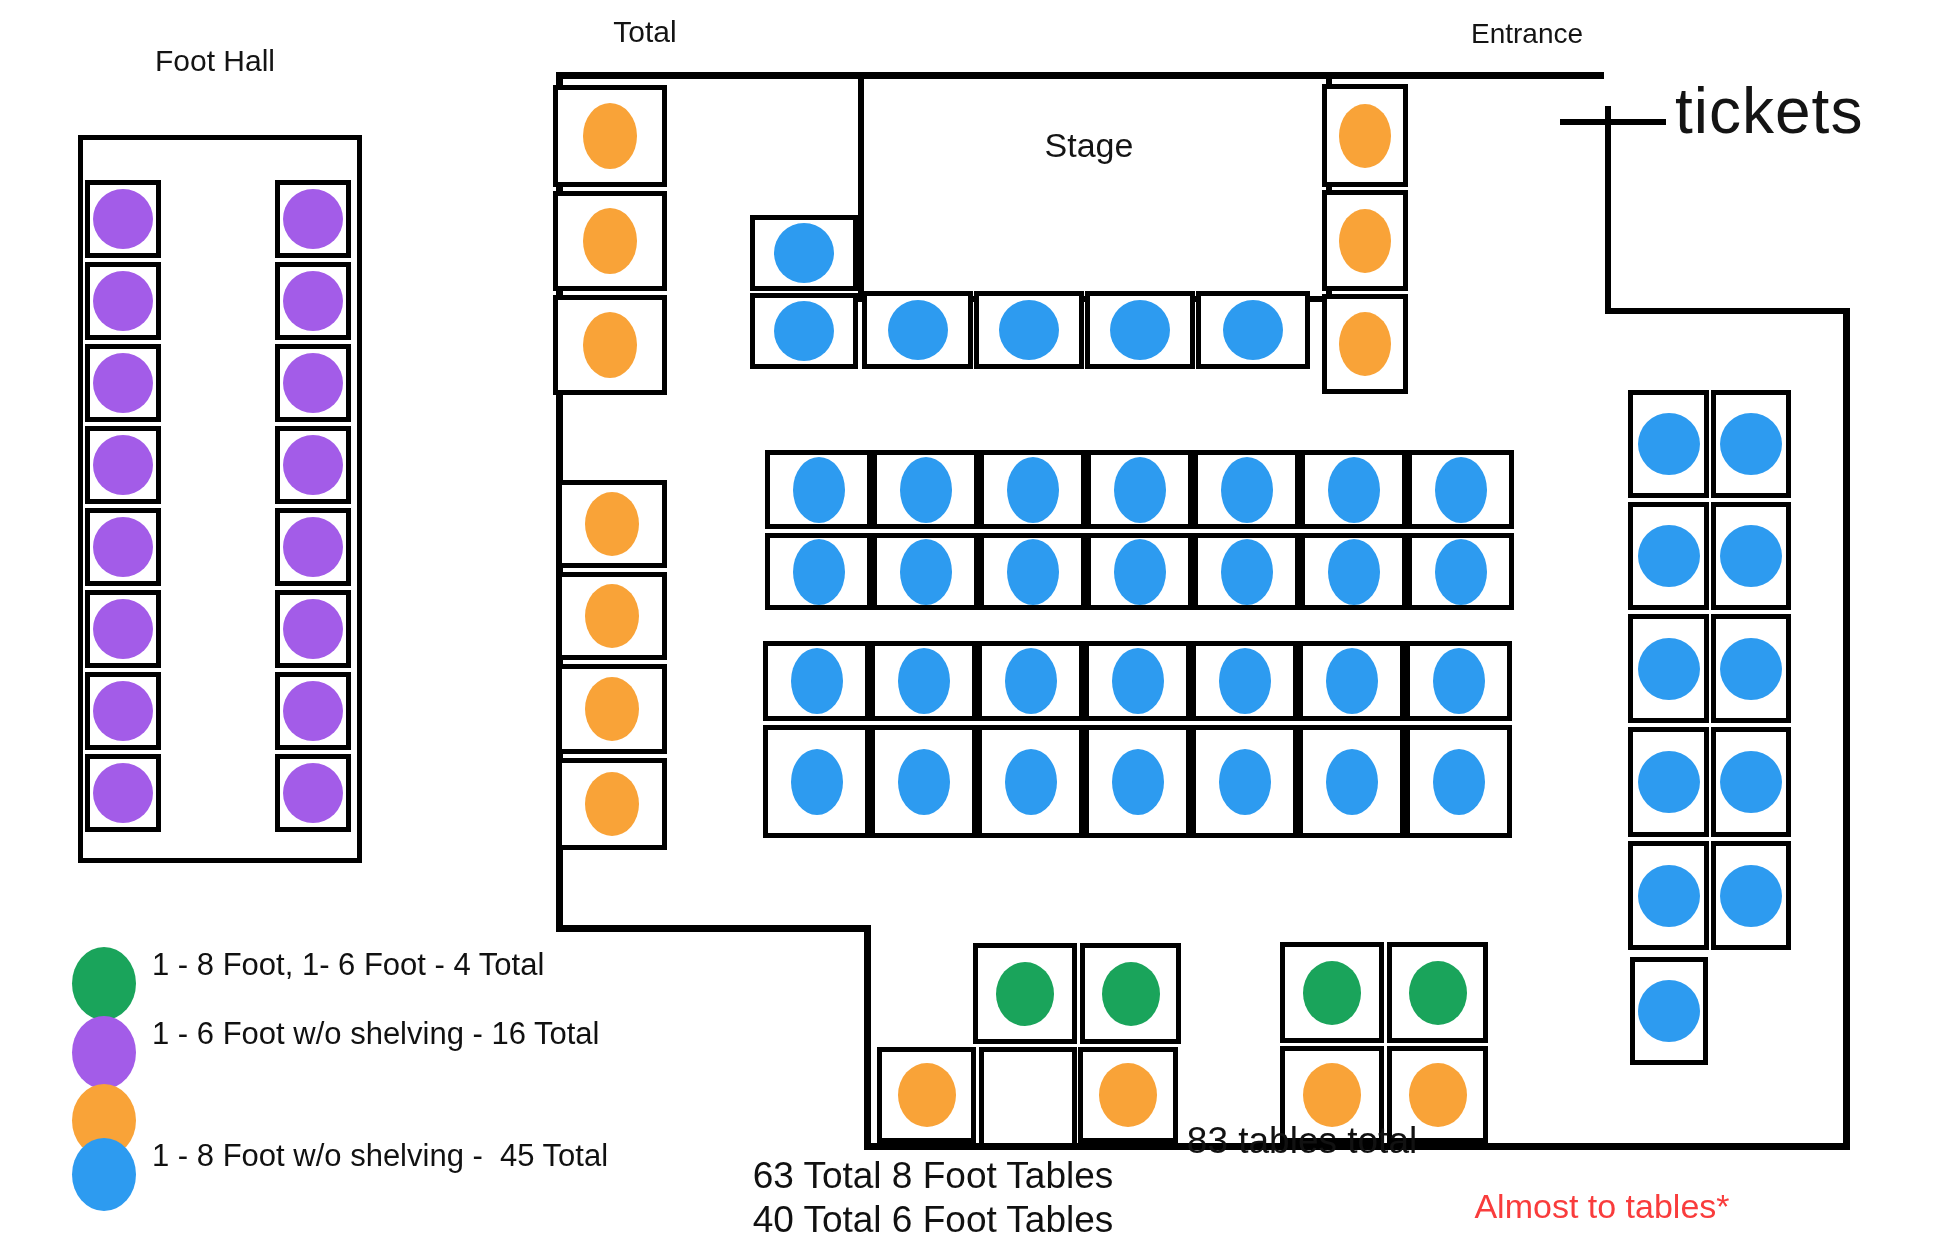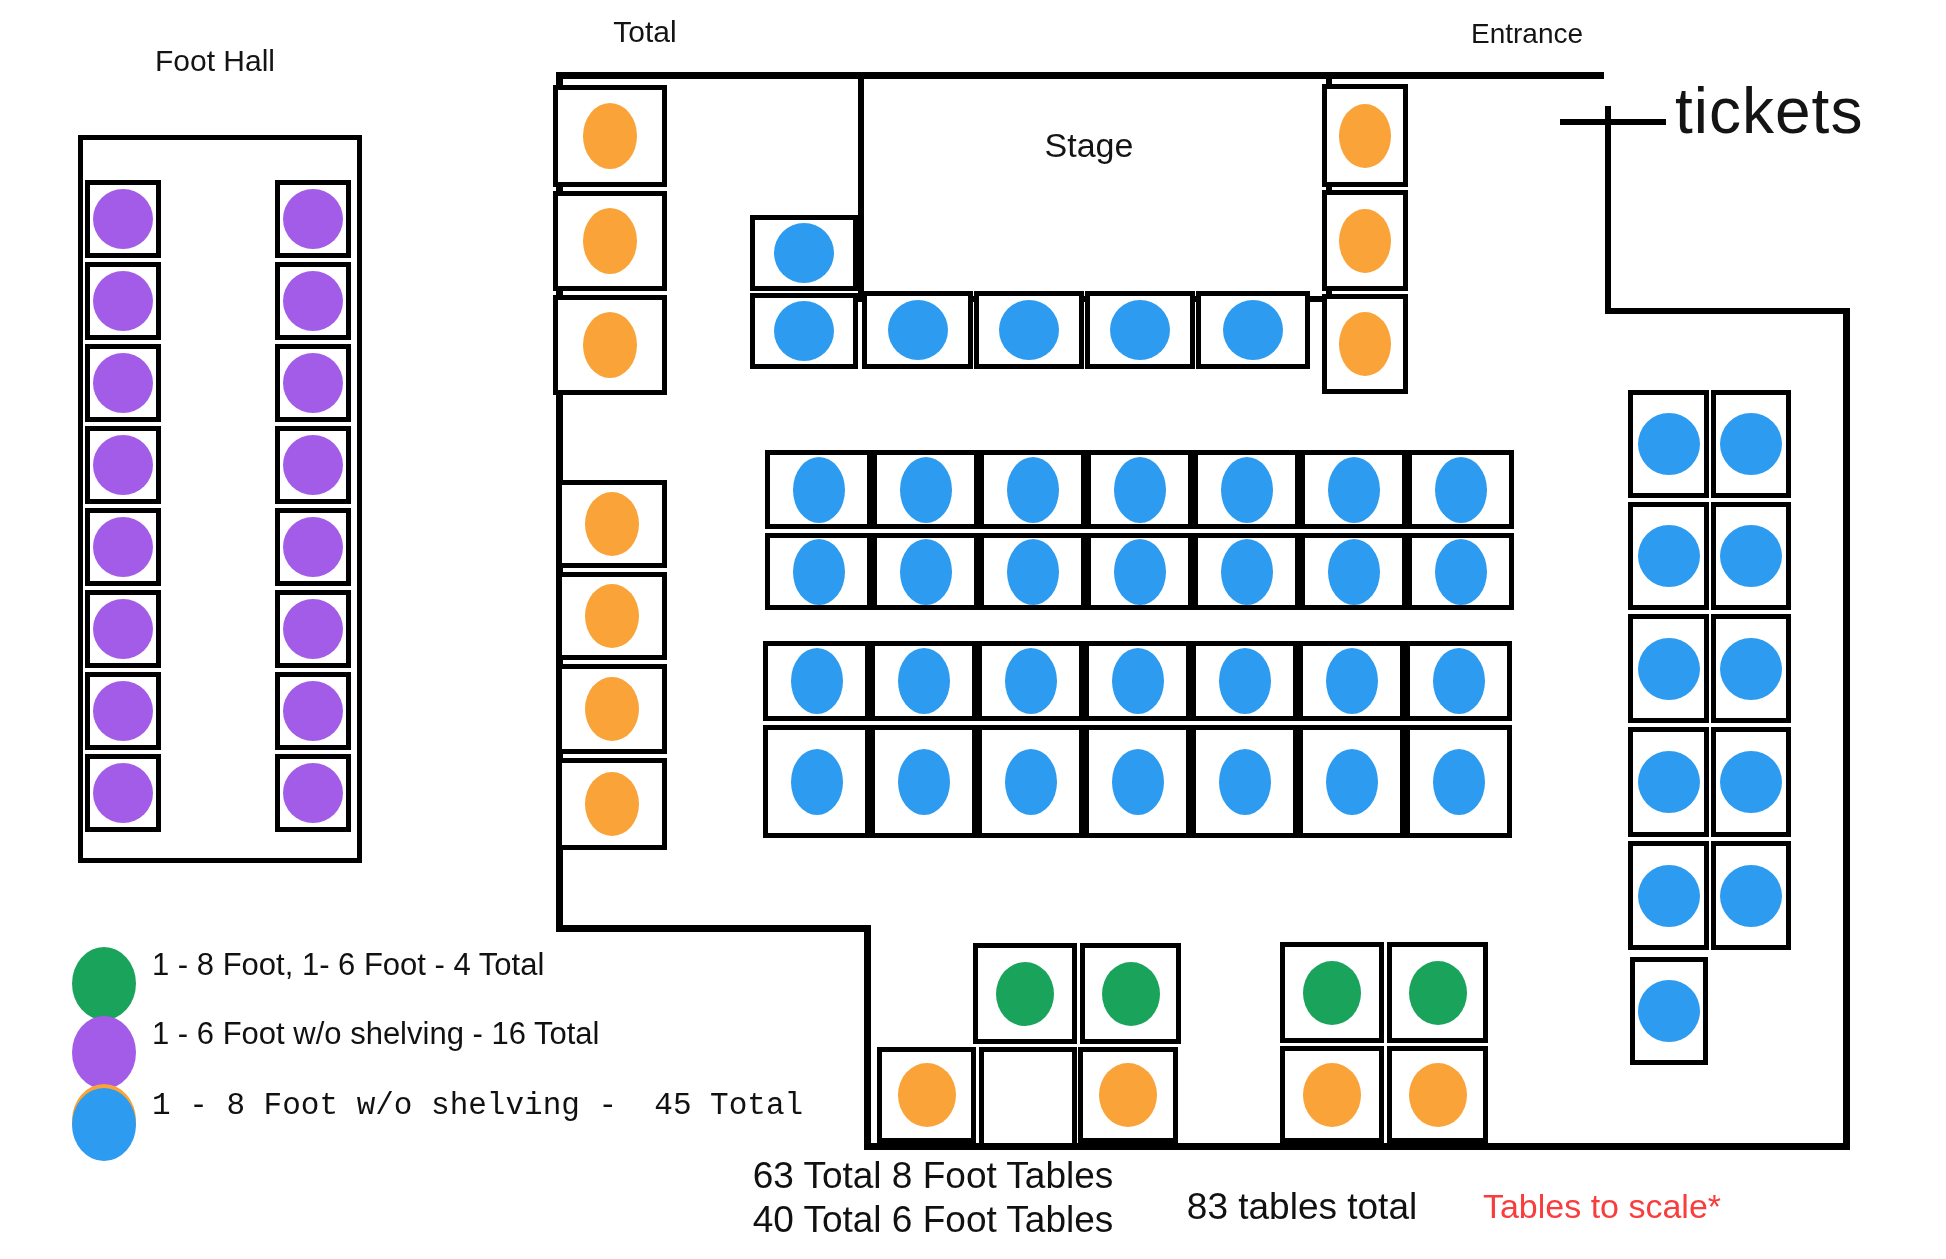--- a/index.html
+++ b/index.html
@@ -297,24 +297,24 @@
     <span class="legend-dot" style="background: rgb(26, 164, 91);"></span>
     <span class="legend-text">1 - 8 Foot, 1- 6 Foot - 4 Total</span>
   </div>
   <div class="legend-row" style="top:1016px;">
     <span class="legend-dot" style="background: rgb(163, 92, 232);"></span>
     <span class="legend-text">1 - 6 Foot w/o shelving - 16 Total</span>
   </div>
   <div class="legend-row" style="top:1084px;">
     <span class="legend-dot" style="background: rgb(249, 163, 56);"></span>
   </div>
-  <div class="legend-row" style="top:1088px;font-family:Liberation Mono, monospace;">
+  <div class="legend-row" style="top:1138px;">
     <span class="legend-dot" style="background: rgb(45, 155, 240);"></span>
     <span class="legend-text">1 - 8 Foot w/o shelving -  45 Total</span>
   </div>
 </div>
 
 <div id="summary">
   <div class="sum" style="left:933px;top:1155px;">63 Total 8 Foot Tables</div>
   <div class="sum" style="left:933px;top:1199px;">40 Total 6 Foot Tables</div>
-  <div class="sum" style="left:1302px;top:1186px;text-align:right;">83 tables total</div>
-  <div class="sum" id="note-label" style="left:1602px;top:1187px;">Tables to scale*</div>
+  <div class="sum" style="left:1302px;top:1120px;text-align:right;">83 tables total</div>
+  <div class="sum" id="note-label" style="left:1602px;top:1187px;">Almost to tables*</div>
 </div>
 
 </body></html>

